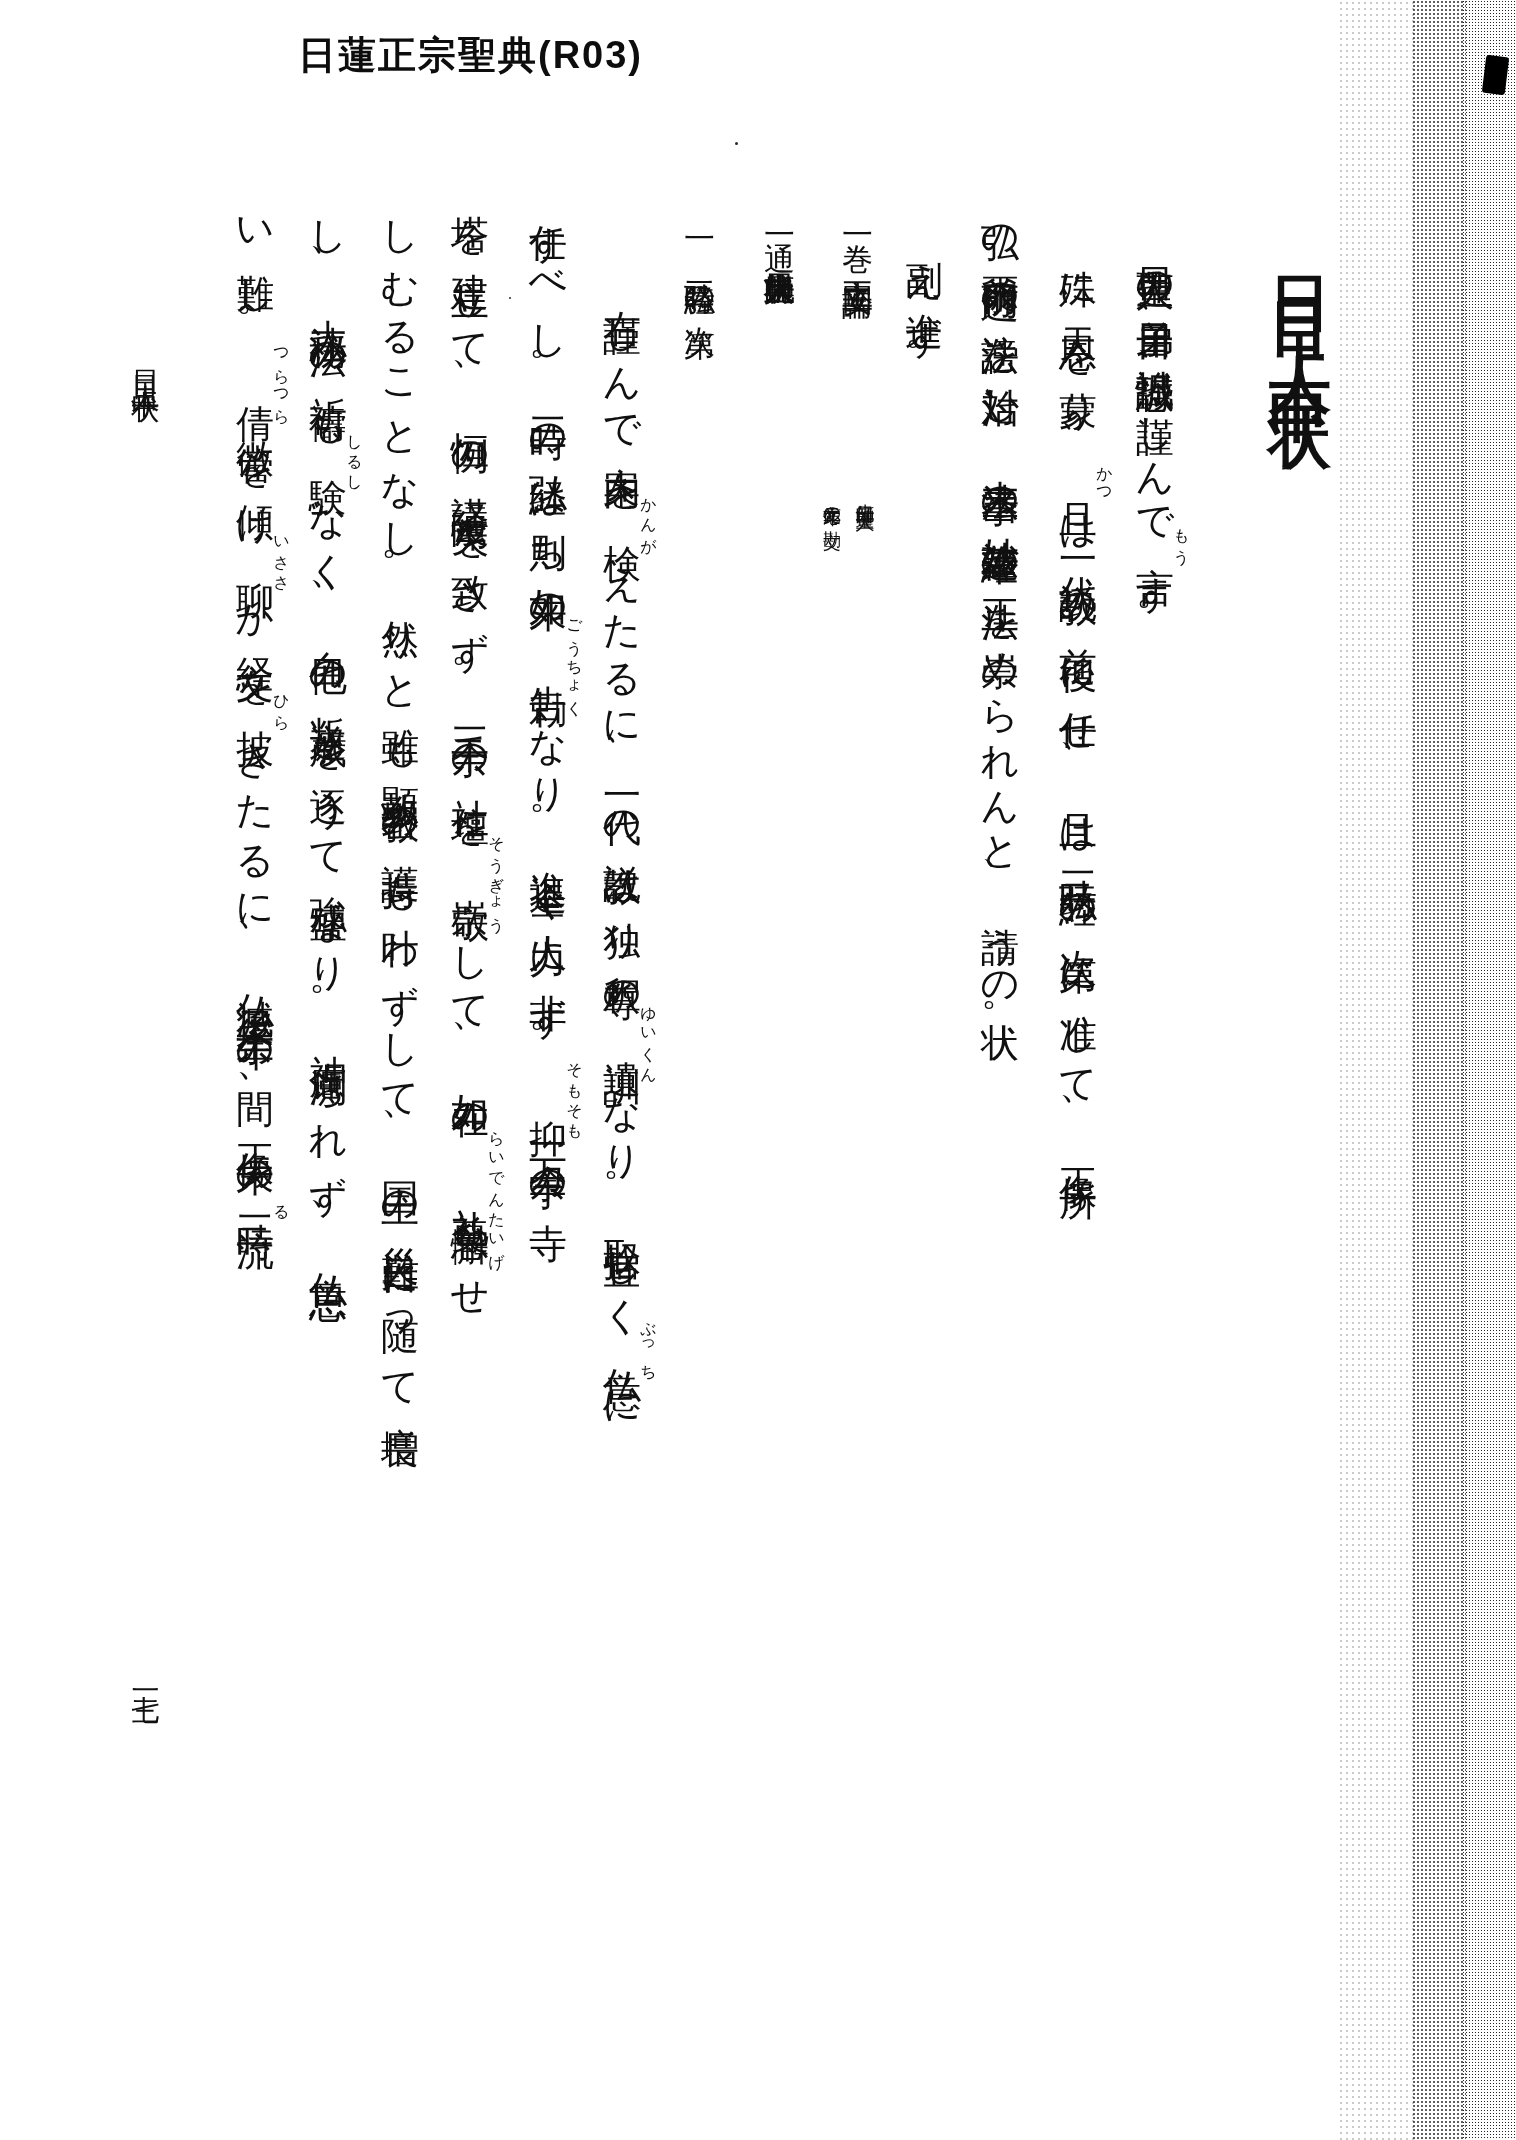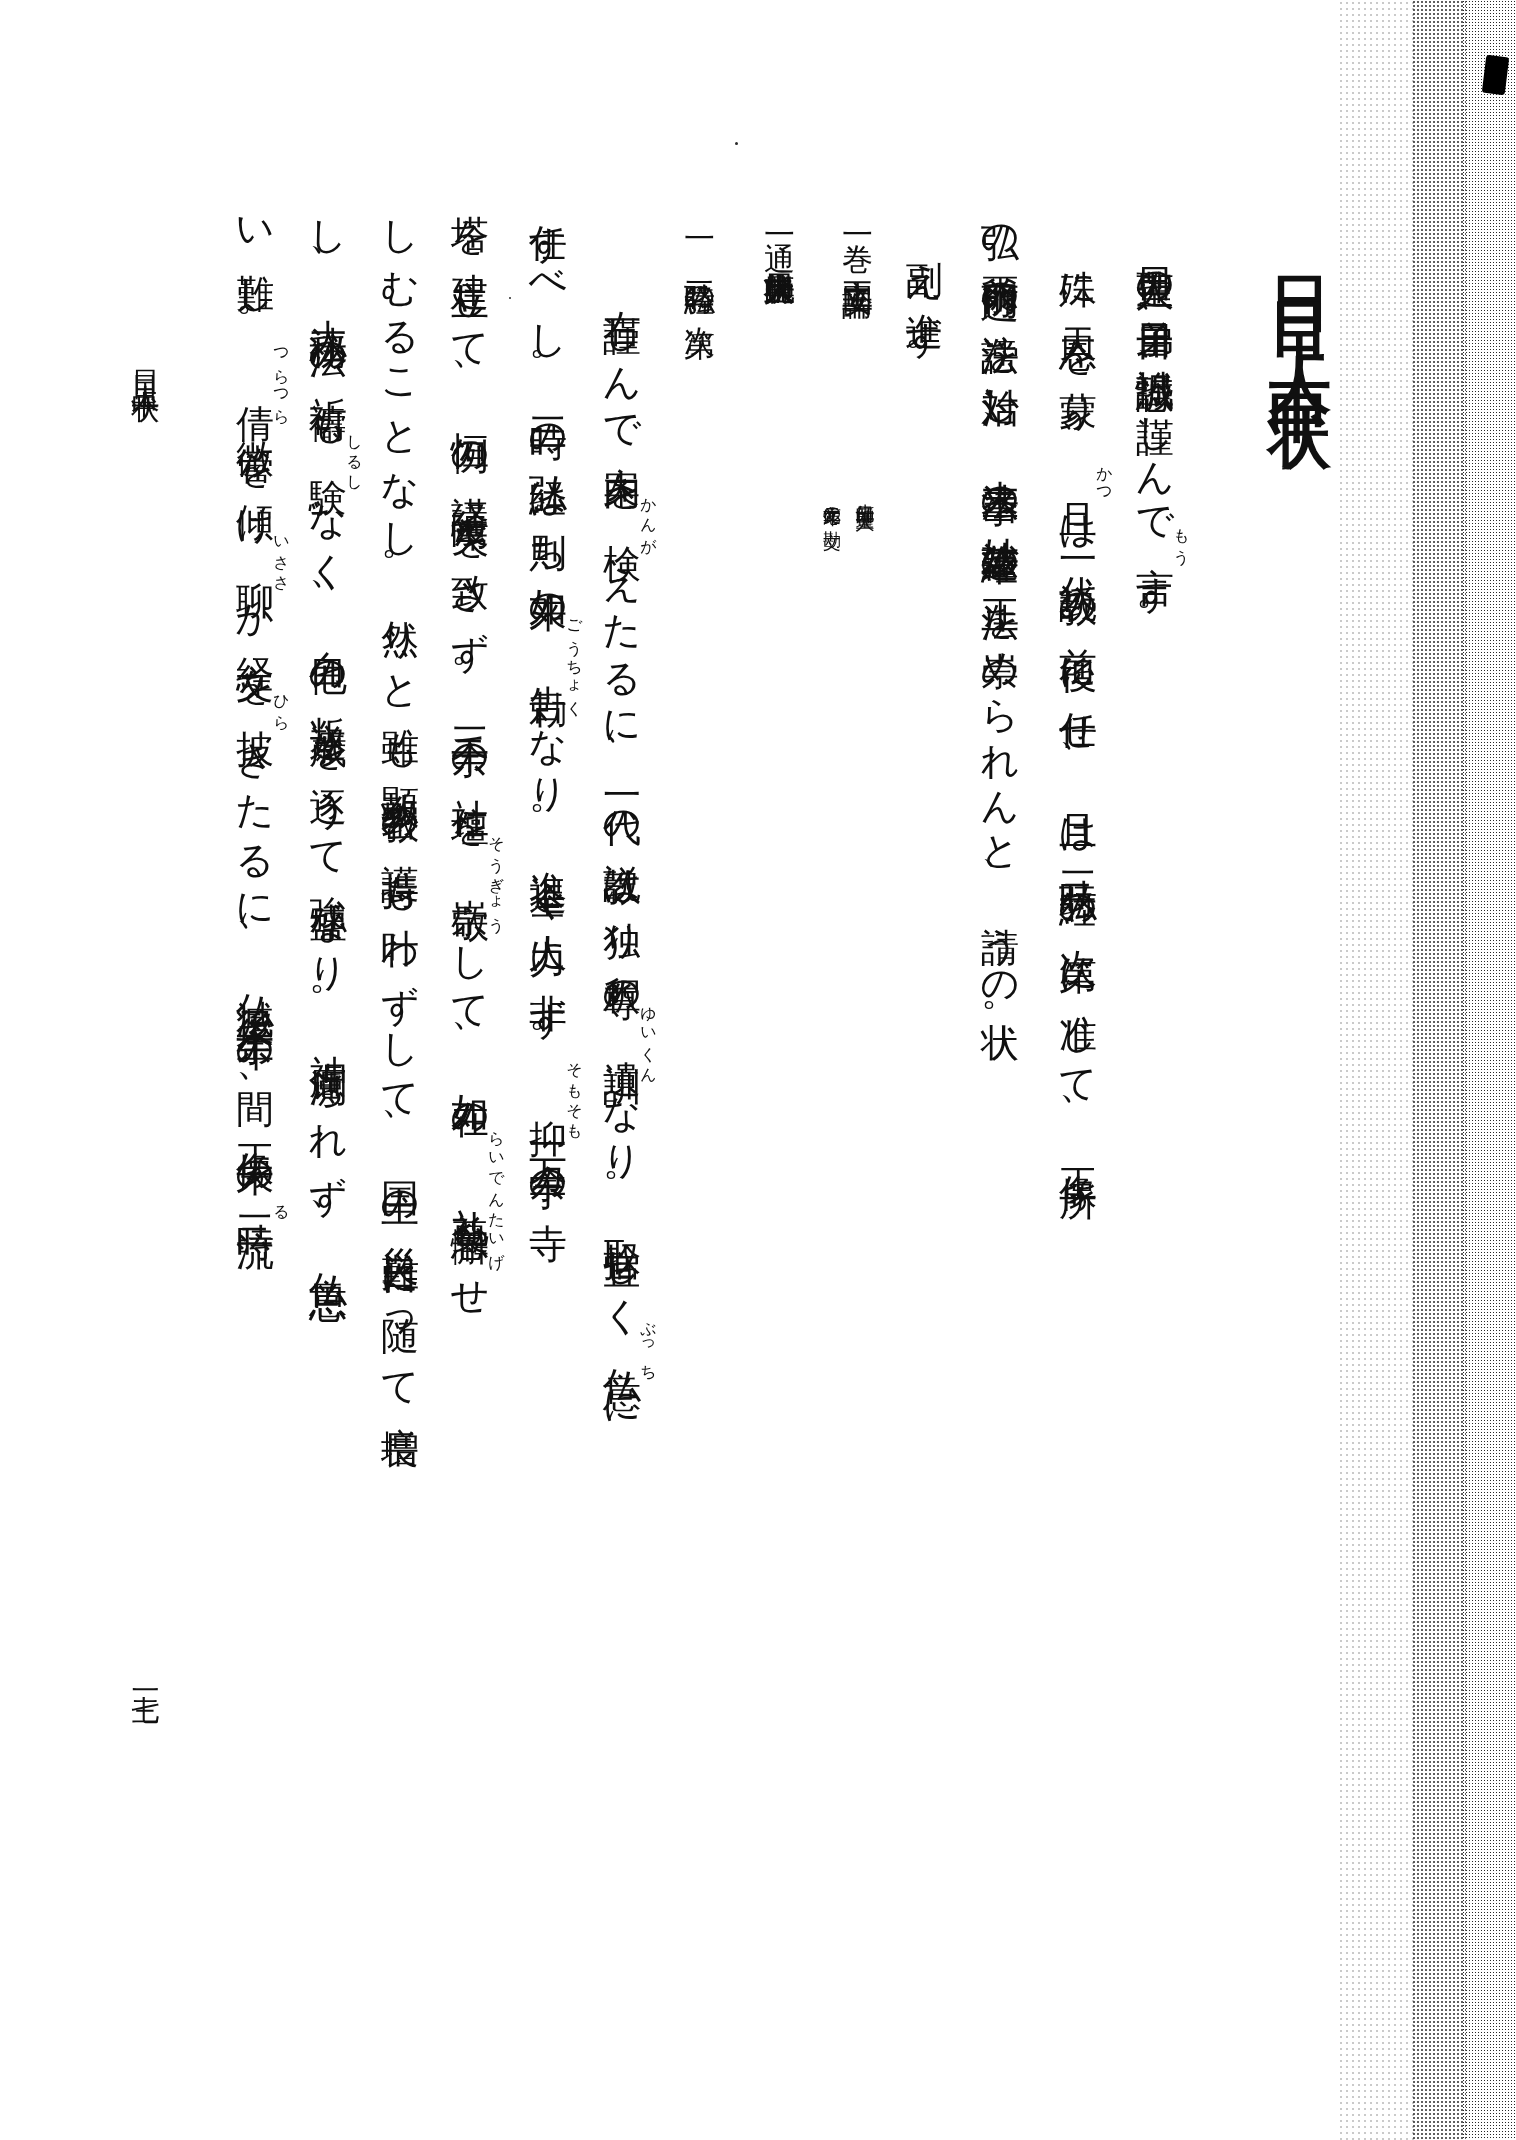--- a/index.html
+++ b/index.html
@@ -31,20 +31,21 @@
     background:#000;border-radius:3px;transform:rotate(7deg);
   }
   .speck{position:absolute;width:3px;height:3px;background:#2a2a2a;border-radius:50%;}
   .speck.s1{left:735px;top:142px;}
   .speck.s2{left:509px;top:297px;width:2px;height:2px;}
 </style>
 </head>
 <body>
 
 <div id="page">
+  <div id="header">日蓮正宗聖典(R03)</div>
 
   <div>
       <div class="vcol bold" style="left: 1269px; top: 228px; font-size: 62px; letter-spacing: 26px;">日目上人申状</div>
       <div class="vcol" style="left: 1136px; top: 238px; font-size: 38px; letter-spacing: 2px;">日蓮聖人の弟子日目、誠惶誠恐、謹しんで<ruby>言<rt>もう</rt></ruby>す。</div>
       <div class="vcol" style="left: 1059px; top: 240px; font-size: 38px; letter-spacing: 7px;">殊に天恩を蒙り、<ruby>且<rt>かつ</rt></ruby>は一代説教の前後に任せ、且は三時弘経の次第に准じて、正像所</div>
       <div class="vcol" style="left: 981px; top: 196px; font-size: 38px; letter-spacing: 3px;">弘の爾前迹門の謗法を対治し、末法当季の妙法蓮華経の正法を崇められんと、請うの状。</div>
       <div class="vcol" style="left: 905px; top: 232px; font-size: 38px; letter-spacing: 4px;">副え進ず。</div>
       <div class="vcol" style="left: 842px; top: 218px; font-size: 31px; letter-spacing: 2px;">一巻　立正安国論</div>
       <div class="vcol" style="left: 856px; top: 488px; font-size: 19px; letter-spacing: 2px;">先師日蓮聖人</div>
       <div class="vcol" style="left: 823px; top: 491px; font-size: 18px; letter-spacing: 1px;">文応元年の勘文</div>

